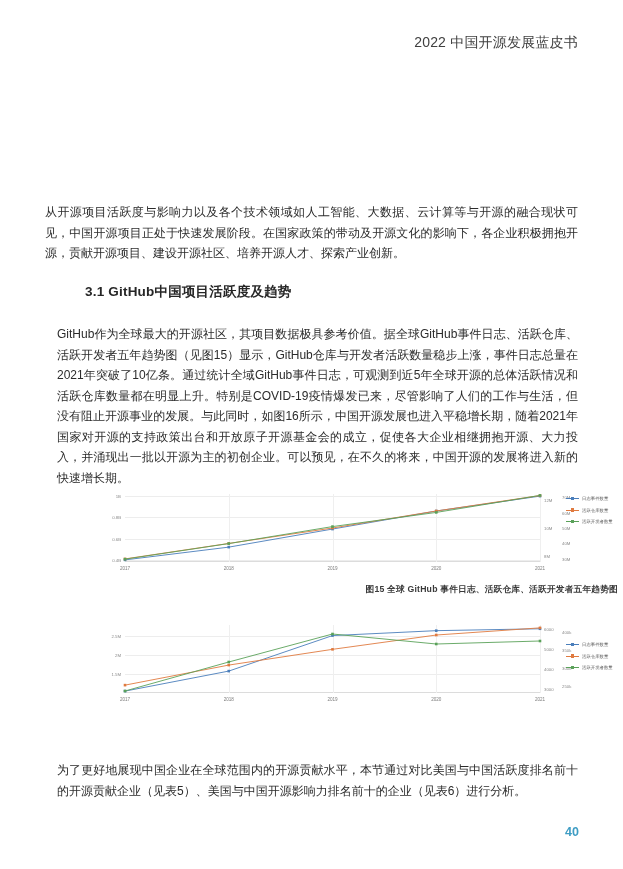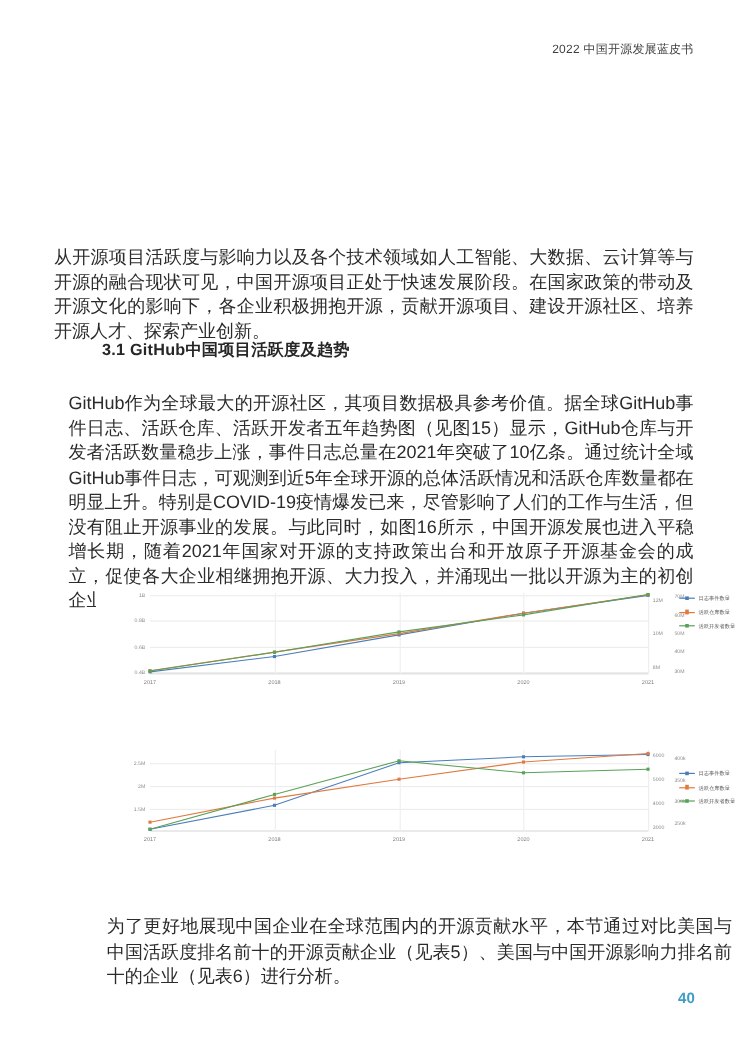--- a/index.html
+++ b/index.html
@@ -22,21 +22,21 @@
     width: 623px;
     height: 869px;
     background: #fff;
   }
 
   
   .running-header {
     position: absolute;
     top: 34px;
     right: 45px;
-    font-size: 10px;
+    font-size: 14px;
     letter-spacing: 0.2px;
     color: #3f3f3f;
     text-align: right;
     white-space: nowrap;
   }
 
   
   .chapter-title {
     position: absolute;
     top: 124px;
@@ -46,29 +46,29 @@
     color: #3f9dc4;
     letter-spacing: 0.4px;
     white-space: nowrap;
   }
 
   
   .para {
     position: absolute;
     left: 45px;
     width: 533px;
-    font-size: 15px;
+    font-size: 12px;
     line-height: 20.5px;
     color: #2b2b2b;
     text-align: justify;
     text-justify: inter-ideograph;
   }
   .para-intro { top: 190px; }
   .para-2 { top: 312px; left: 57px; width: 521px; }
-  .para-bottom { top: 748px; left: 57px; width: 521px; margin-left: 32px; }
+  .para-bottom { top: 748px; left: 57px; width: 521px; }
 
   
   .section-heading {
     position: absolute;
     top: 272px;
     left: 45px;
     font-size: 13.5px;
     font-weight: bold;
     color: #262626;
     letter-spacing: 0.2px;
@@ -289,20 +289,21 @@
         <div class="legend-row">
           <span class="legend-swatch" style="color:#e07a3f"></span>
           <span class="legend-label">活跃仓库数量</span>
         </div>
         <div class="legend-row">
           <span class="legend-swatch" style="color:#5aa159"></span>
           <span class="legend-label">活跃开发者数量</span>
         </div>
       </div>
     </div>
+    <figcaption class="fig-caption">图15 全球 GitHub 事件日志、活跃仓库、活跃开发者五年趋势图</figcaption>
   </figure>
 
   <figure class="figure figure-2">
     <div class="chart-box" id="chart-1">
       <div class="plot">
       <div class="gridline" style="top: 11.33px;"></div>
           <div class="ytick ytick-left" style="top: 11.33px;">2.5M</div>
           <div class="gridline" style="top: 30.22px;"></div>
           <div class="ytick ytick-left" style="top: 30.22px;">2M</div>
           <div class="gridline" style="top: 49.11px;"></div>

